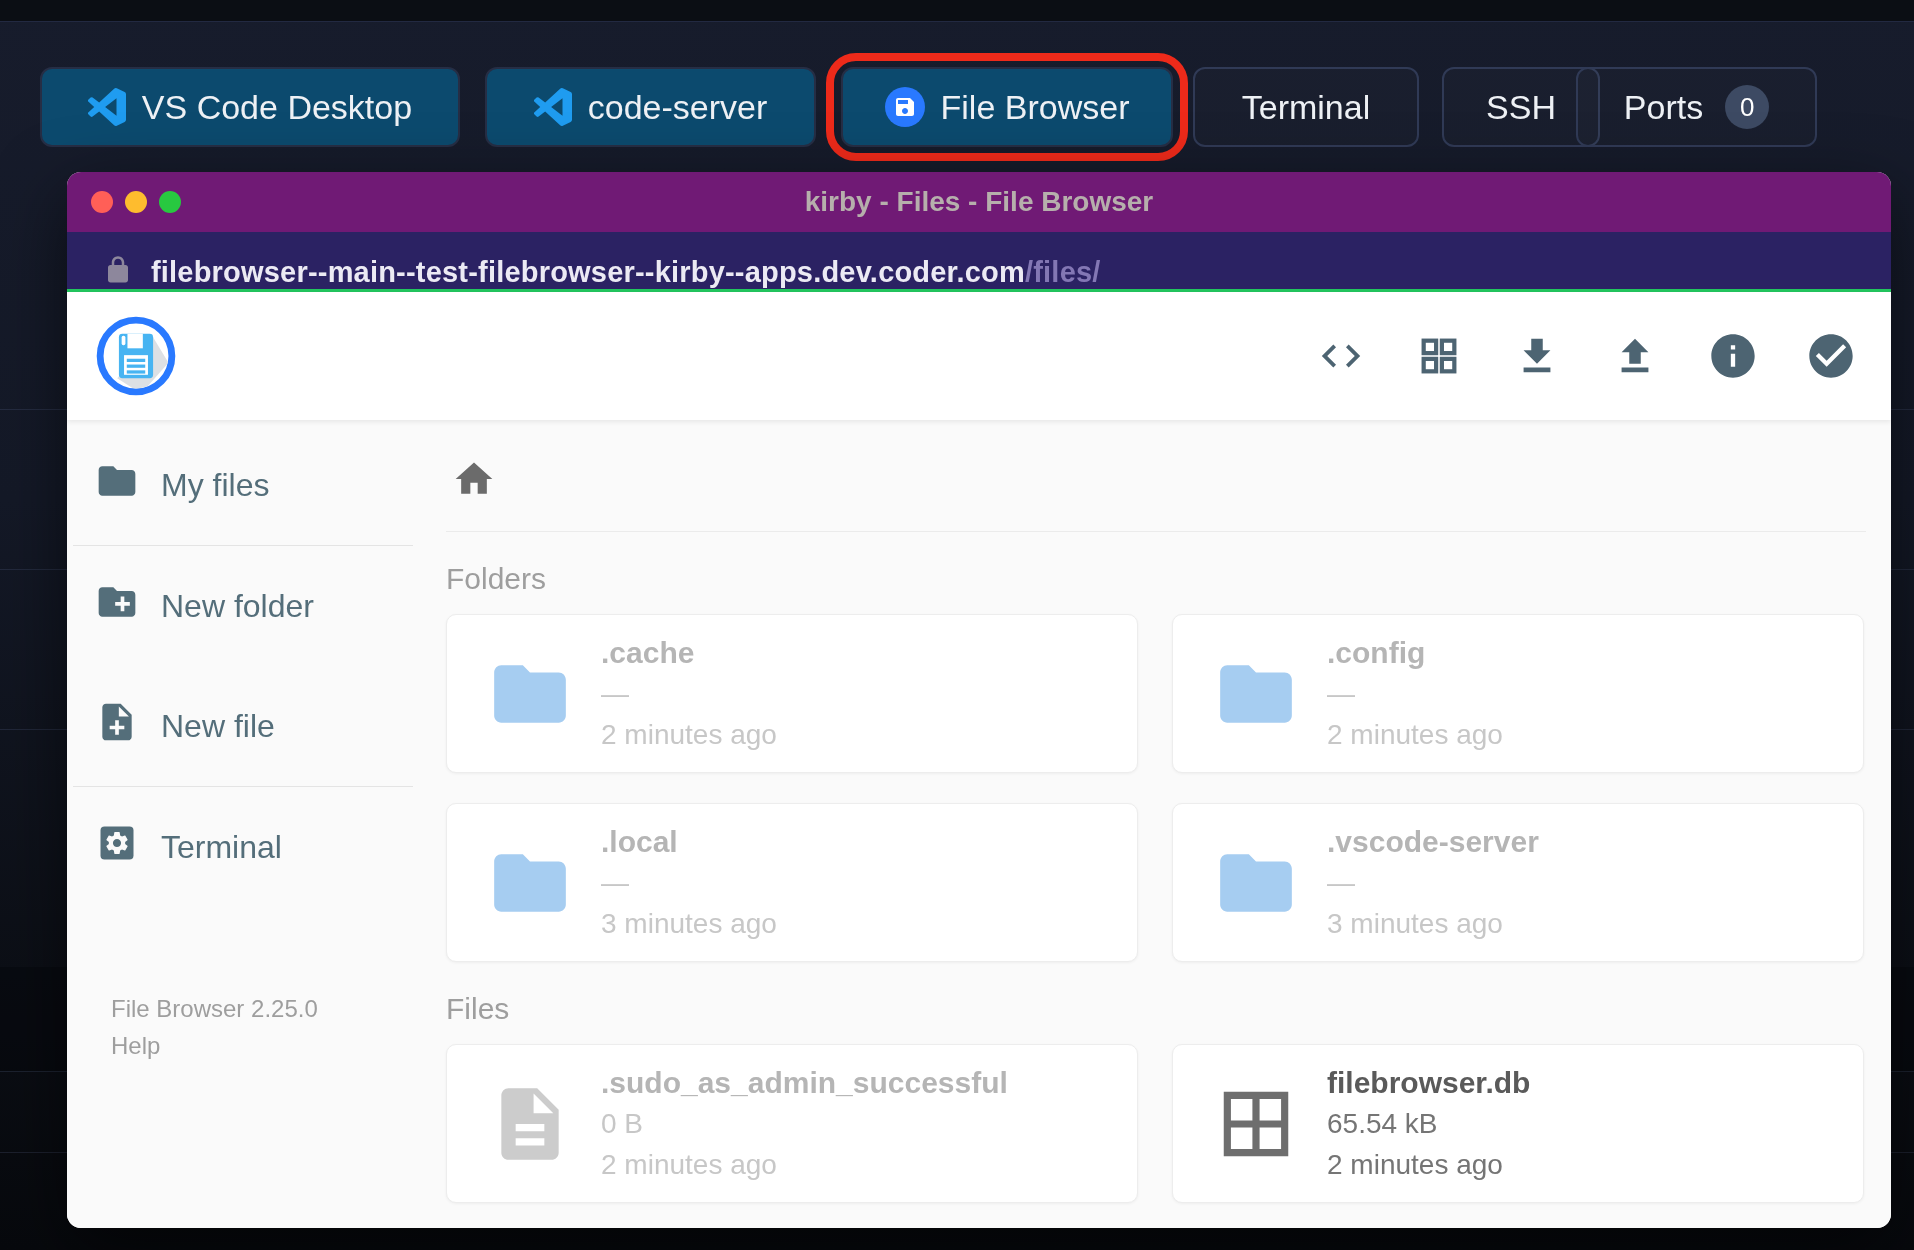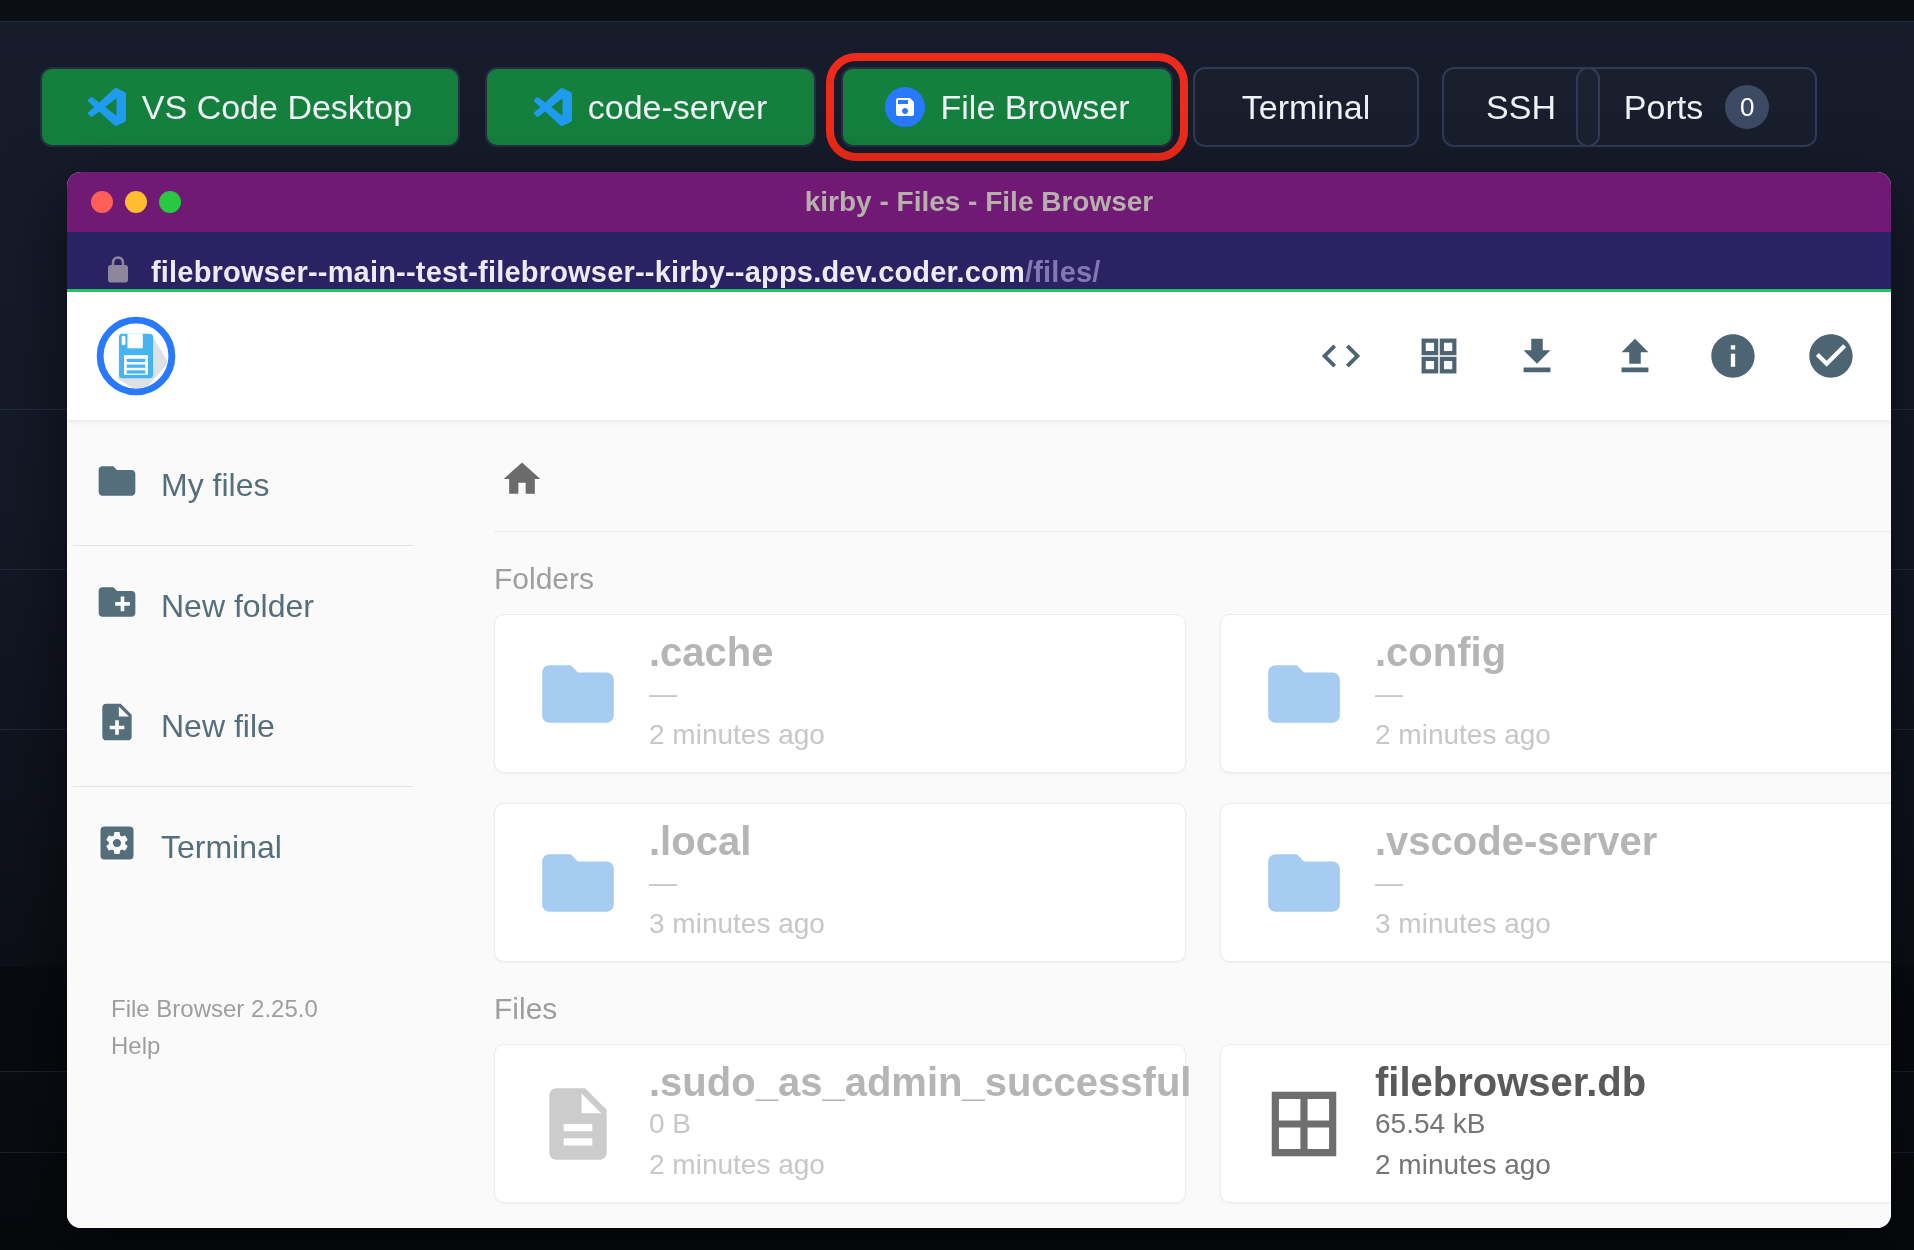--- a/index.html
+++ b/index.html
@@ -9,21 +9,21 @@
 
   
   .top-strip { position:absolute; left:0; top:0; width:1914px; height:22px;
     background:#0b0e14; border-bottom:1px solid #222941; }
   .bg-line { position:absolute; left:0; width:1914px; height:1px; background:rgba(96,108,148,.22); }
   .bg-band { position:absolute; left:0; width:1914px; background:rgba(5,7,11,.45); }
 
   
   .tab { position:absolute; top:67px; height:80px; display:flex; align-items:center; justify-content:center;
     gap:16px; border-radius:12px; color:#eef1f5; font-size:34px; font-weight:500; cursor:default; }
-  .tab.dark { background:#15803d; border:2px solid #262e45; }
+  .tab.dark { background:#0c4a6e; border:2px solid #262e45; }
   .tab.ghost { background:rgba(255,255,255,0.015); border:2px solid #303a56; }
   .tab svg { display:block; }
   .highlight-ring { position:absolute; left:826px; top:53px; width:362px; height:108px;
     border:8px solid #ee2a1a; border-radius:30px; }
   .tab.fb { position:absolute; left:841px; top:67px; width:332px; }
   .fb-badge { width:40px; height:40px; border-radius:50%; background:#2979ff;
     display:flex; align-items:center; justify-content:center; }
   .fb-badge svg { width:24px; height:24px; }
   .ports-badge { width:44px; height:44px; border-radius:50%; background:#3d4a63; color:#fff;
     font-size:26px; display:flex; align-items:center; justify-content:center; margin-left:6px; }
@@ -48,21 +48,21 @@
   .logo { width:82px; height:82px; flex:none; }
   .searchbox { margin-left:33px; width:800px; height:92px; background:#f0f0f0; border-radius:8px;
     display:flex; align-items:center; padding:0 30px; gap:26px; }
   .searchbox input { border:none; background:transparent; outline:none; font-size:30px;
     color:#444; width:100%; font-family:"Liberation Sans",sans-serif; }
   .searchbox input::placeholder { color:#9b9b9b; }
   .tool-icons { margin-left:auto; display:flex; align-items:center; gap:46px; }
   .tbtn { width:52px; height:52px; display:flex; align-items:center; justify-content:center; cursor:pointer; }
 
   
-  .app-body { flex:1; display:flex; background:#fafafa; overflow:hidden;gap:48px; }
+  .app-body { flex:1; display:flex; background:#fafafa; overflow:hidden; }
   .sidebar { width:356px; flex:none; padding-top:5px; }
   .side-item { height:120px; display:flex; align-items:center; gap:22px; padding-left:28px;
     color:#546e7a; font-size:32px; cursor:pointer; }
   .side-div { border:none; border-top:1px solid #e4e4e4; margin:0 10px 0 6px; }
   .usage { margin:42px 24px 0 44px; }
   .usage-track { height:10px; background:#dedede; }
   .usage-fill { height:10px; background:#2196F3; width:61%; }
   .usage-label { margin-top:20px; color:#9e9e9e; font-size:24px; }
   .side-foot { margin:83px 24px 0 44px; color:#9e9e9e; font-size:24px; line-height:37px; }
   .help { cursor:pointer; }
@@ -71,21 +71,21 @@
   .crumbs { height:60px; display:flex; align-items:center; padding-left:6px; }
   .crumb-home { cursor:pointer; width:44px; height:44px; }
   .main-div { border:none; border-top:1px solid #ebebeb; margin-top:22px; }
   .sec-title { margin:30px 0 18px 0; color:#9e9e9e; font-size:30px; font-weight:500; }
   .grid { display:grid; grid-template-columns:692px 692px; gap:30px 34px; }
   .card { height:159px; background:#fff; border:1px solid #ededed; border-radius:10px;
     box-shadow:0 1px 3px rgba(0,0,0,.05); display:flex; align-items:center; gap:28px;
     padding-left:40px; cursor:pointer; }
   .card .icon { width:86px; height:86px; flex:none; }
   .meta { display:flex; flex-direction:column; line-height:41px; }
-  .f-name { font-size:40px; font-weight:bold; color:#5a5a5a; }
+  .f-name { font-size:30px; font-weight:bold; color:#5a5a5a; }
   .f-sub  { font-size:28px; color:#757575; }
   .card.muted .f-name { color:#b5b5b5; }
   .card.muted .f-sub  { color:#c7c7c7; }
 </style>
 </head>
 <body>
 
 <div class="top-strip"></div>
 <div class="bg-line" style="top:409px"></div>
 <div class="bg-line" style="top:569px"></div>

